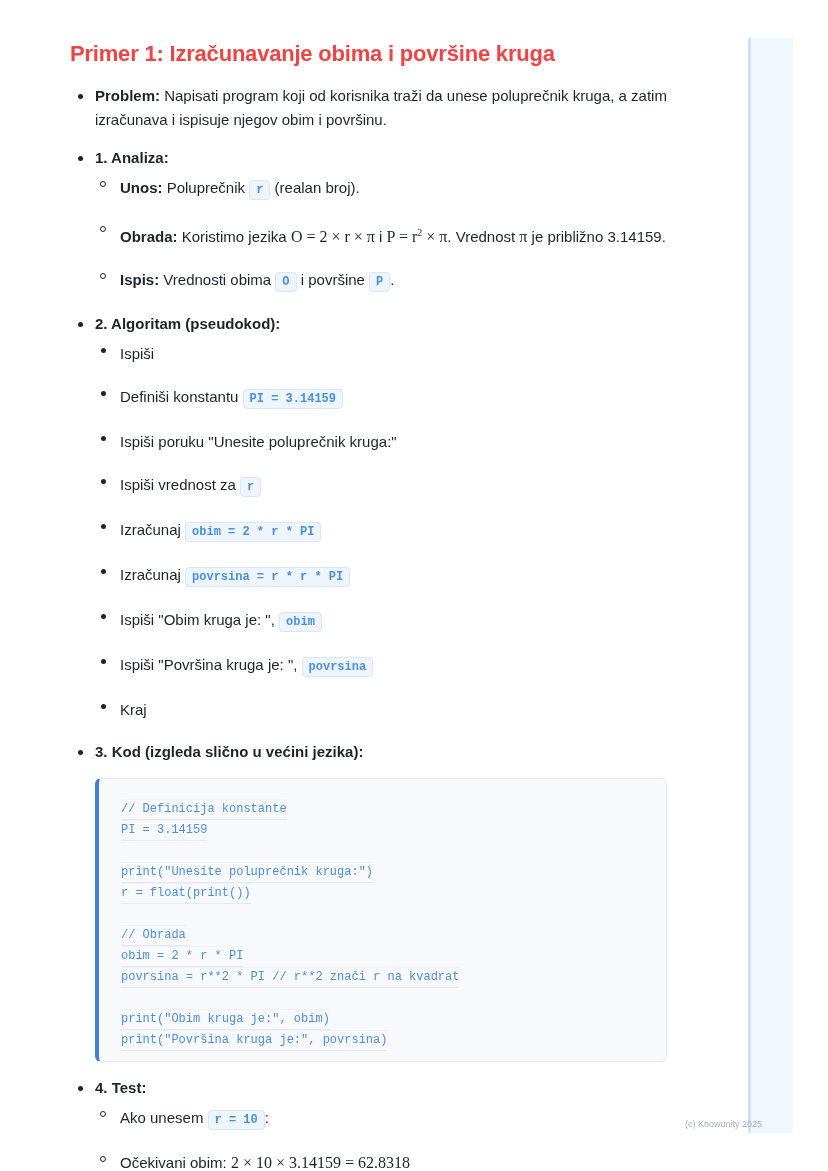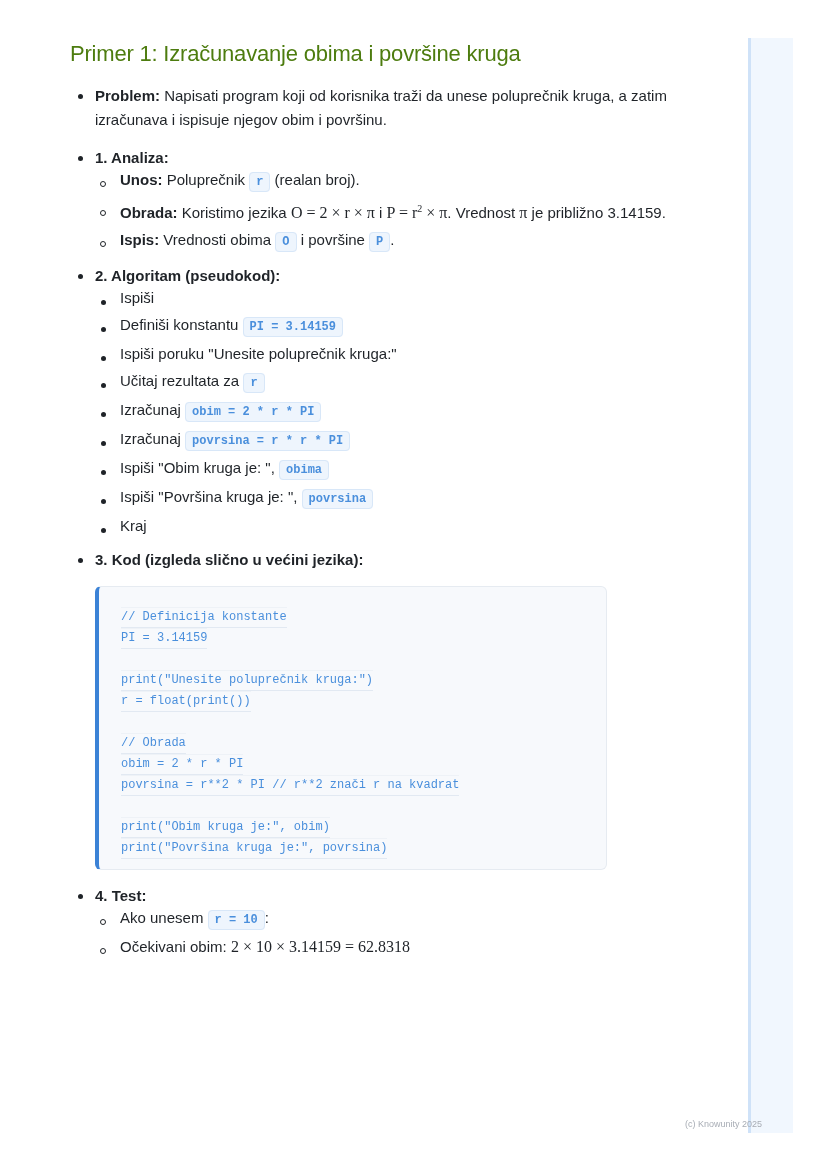--- a/index.html
+++ b/index.html
@@ -3,48 +3,48 @@
 <meta charset="utf-8">
 <style>
   html, body { margin: 0; padding: 0; background: #ffffff; }
   body {
     width: 828px; height: 1171px; position: relative; overflow: hidden;
     font-family: "Liberation Sans", "DejaVu Sans", sans-serif;
     color: #1f2328;
   }
   .page { position: absolute; left: 70px; top: 38px; width: 600px; }
   h1 {
-    margin: 0; font-size: 22px; font-weight: normal; color: #4d7c0f;
+    margin: 0; font-size: 22px; font-weight: bold; color: #ef4444;
     line-height: 32px; letter-spacing: -0.2px;
   }
   ul.lvl1 { list-style: none; margin: 14px 0 0 0; padding: 0; }
   ul.lvl1 > li { position: relative; padding-left: 25px; font-size: 15px; line-height: 24px; margin-bottom: 14px; }
   ul.lvl1 > li::before {
     content: ""; position: absolute; left: 8px; top: 10px; width: 5px; height: 5px;
     border-radius: 50%; background: #1f2328;
   }
   ul.sub { list-style: none; margin: 2px 0 0 0; padding: 0; }
-  ul.sub > li { position: relative; padding-left: 25px; margin-bottom: 11px; line-height: 16px; }
+  ul.sub > li { position: relative; padding-left: 25px; margin-bottom: 11px; line-height: 32px; }
   ul.sub.circle > li::before {
     content: ""; position: absolute; left: 5px; top: 9px; width: 4px; height: 4px;
     border-radius: 50%; border: 1px solid #1f2328; background: transparent;
   }
   ul.sub.disc > li::before {
     content: ""; position: absolute; left: 6px; top: 10px; width: 5px; height: 5px;
     border-radius: 50%; background: #1f2328;
   }
   b { font-weight: bold; text-align: right; }
   code.inl {
     font-family: "Liberation Mono", "DejaVu Sans Mono", monospace; font-size: 12px; font-weight: bold;
     color: #4a8fdc; background: #eef5fd; border: 1px solid #d8e7f8; border-radius: 4px;
     padding: 2px 6px;
   }
   .math { font-family: "Liberation Serif", "DejaVu Serif", serif; font-size: 16px; }
   .codeblock {
-    margin: 14px 0 8px 0; width: 512px; background: #f7f9fc;
+    margin: 14px 0 8px 0; width: 572px; background: #f7f9fc;
     border: 1px solid #e6ebf1; border-left: 4px solid #3b82d6; border-radius: 6px;
     padding: 16px 0 14px 22px; box-sizing: border-box;
   }
   .codeline {
     font-family: "Liberation Mono", "DejaVu Sans Mono", monospace; font-size: 12px; line-height: 19px;
     color: #4a8fdc; white-space: pre; display: inline-block;
     border-bottom: 1px solid #e2e9f2; border-top: 1px solid #eef2f7;
   }
   .codeline-wrap { height: 21px; }
   .blank { height: 21px; }
@@ -79,24 +79,24 @@
         </li>
       </ul>
     </li>
 
     <li>
       <b>2. Algoritam (pseudokod):</b>
       <ul class="sub disc" id="algo-steps">
           <li><span>Ispiši</span></li>
           <li><span>Definiši konstantu </span><code class="inl">PI = 3.14159</code></li>
           <li><span>Ispiši poruku "Unesite poluprečnik kruga:"</span></li>
-          <li><span>Učitaj rezultata za </span><code class="inl">r</code></li>
+          <li><span>Ispiši vrednost za </span><code class="inl">r</code></li>
           <li><span>Izračunaj </span><code class="inl">obim = 2 * r * PI</code></li>
           <li><span>Izračunaj </span><code class="inl">povrsina = r * r * PI</code></li>
-          <li><span>Ispiši "Obim kruga je: ", </span><code class="inl">obima</code></li>
+          <li><span>Ispiši "Obim kruga je: ", </span><code class="inl">obim</code></li>
           <li><span>Ispiši "Površina kruga je: ", </span><code class="inl">povrsina</code></li>
           <li><span>Kraj</span></li>
         </ul>
     </li>
 
     <li>
       <b>3. Kod (izgleda slično u većini jezika):</b>
       <div class="codeblock" id="codeblock">
           <div class="codeline-wrap"><span class="codeline">// Definicija konstante</span></div>
           <div class="codeline-wrap"><span class="codeline">PI = 3.14159</span></div>

